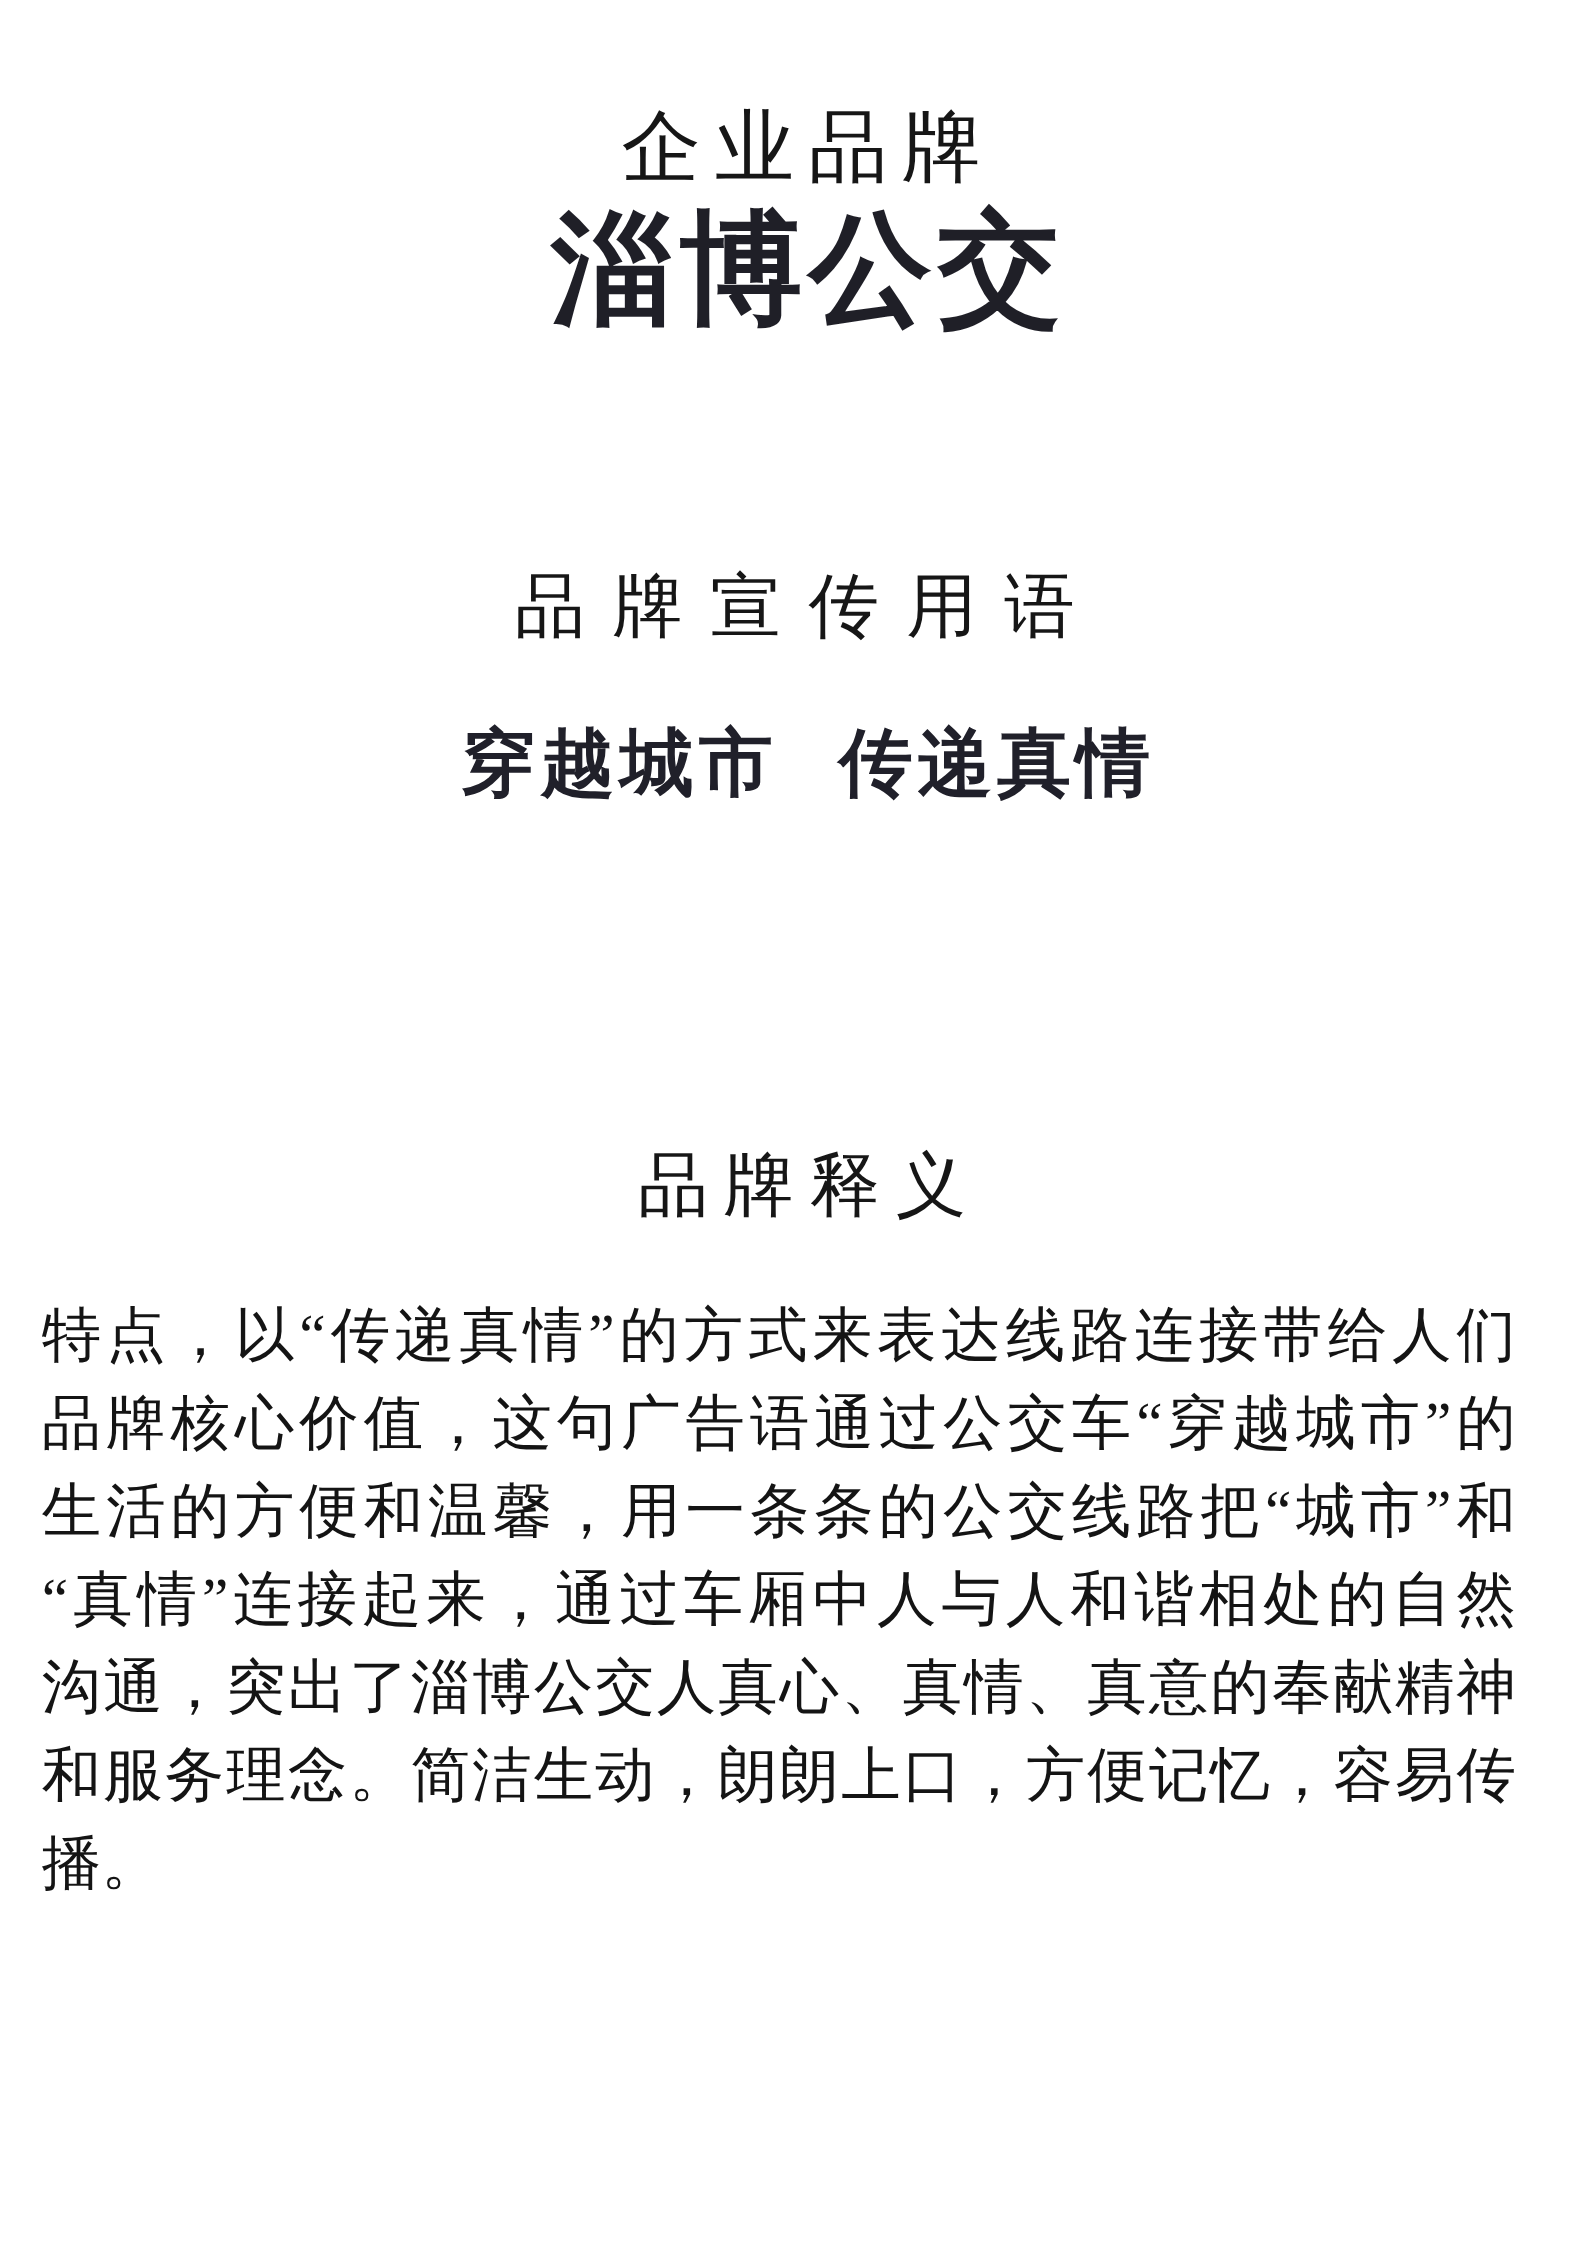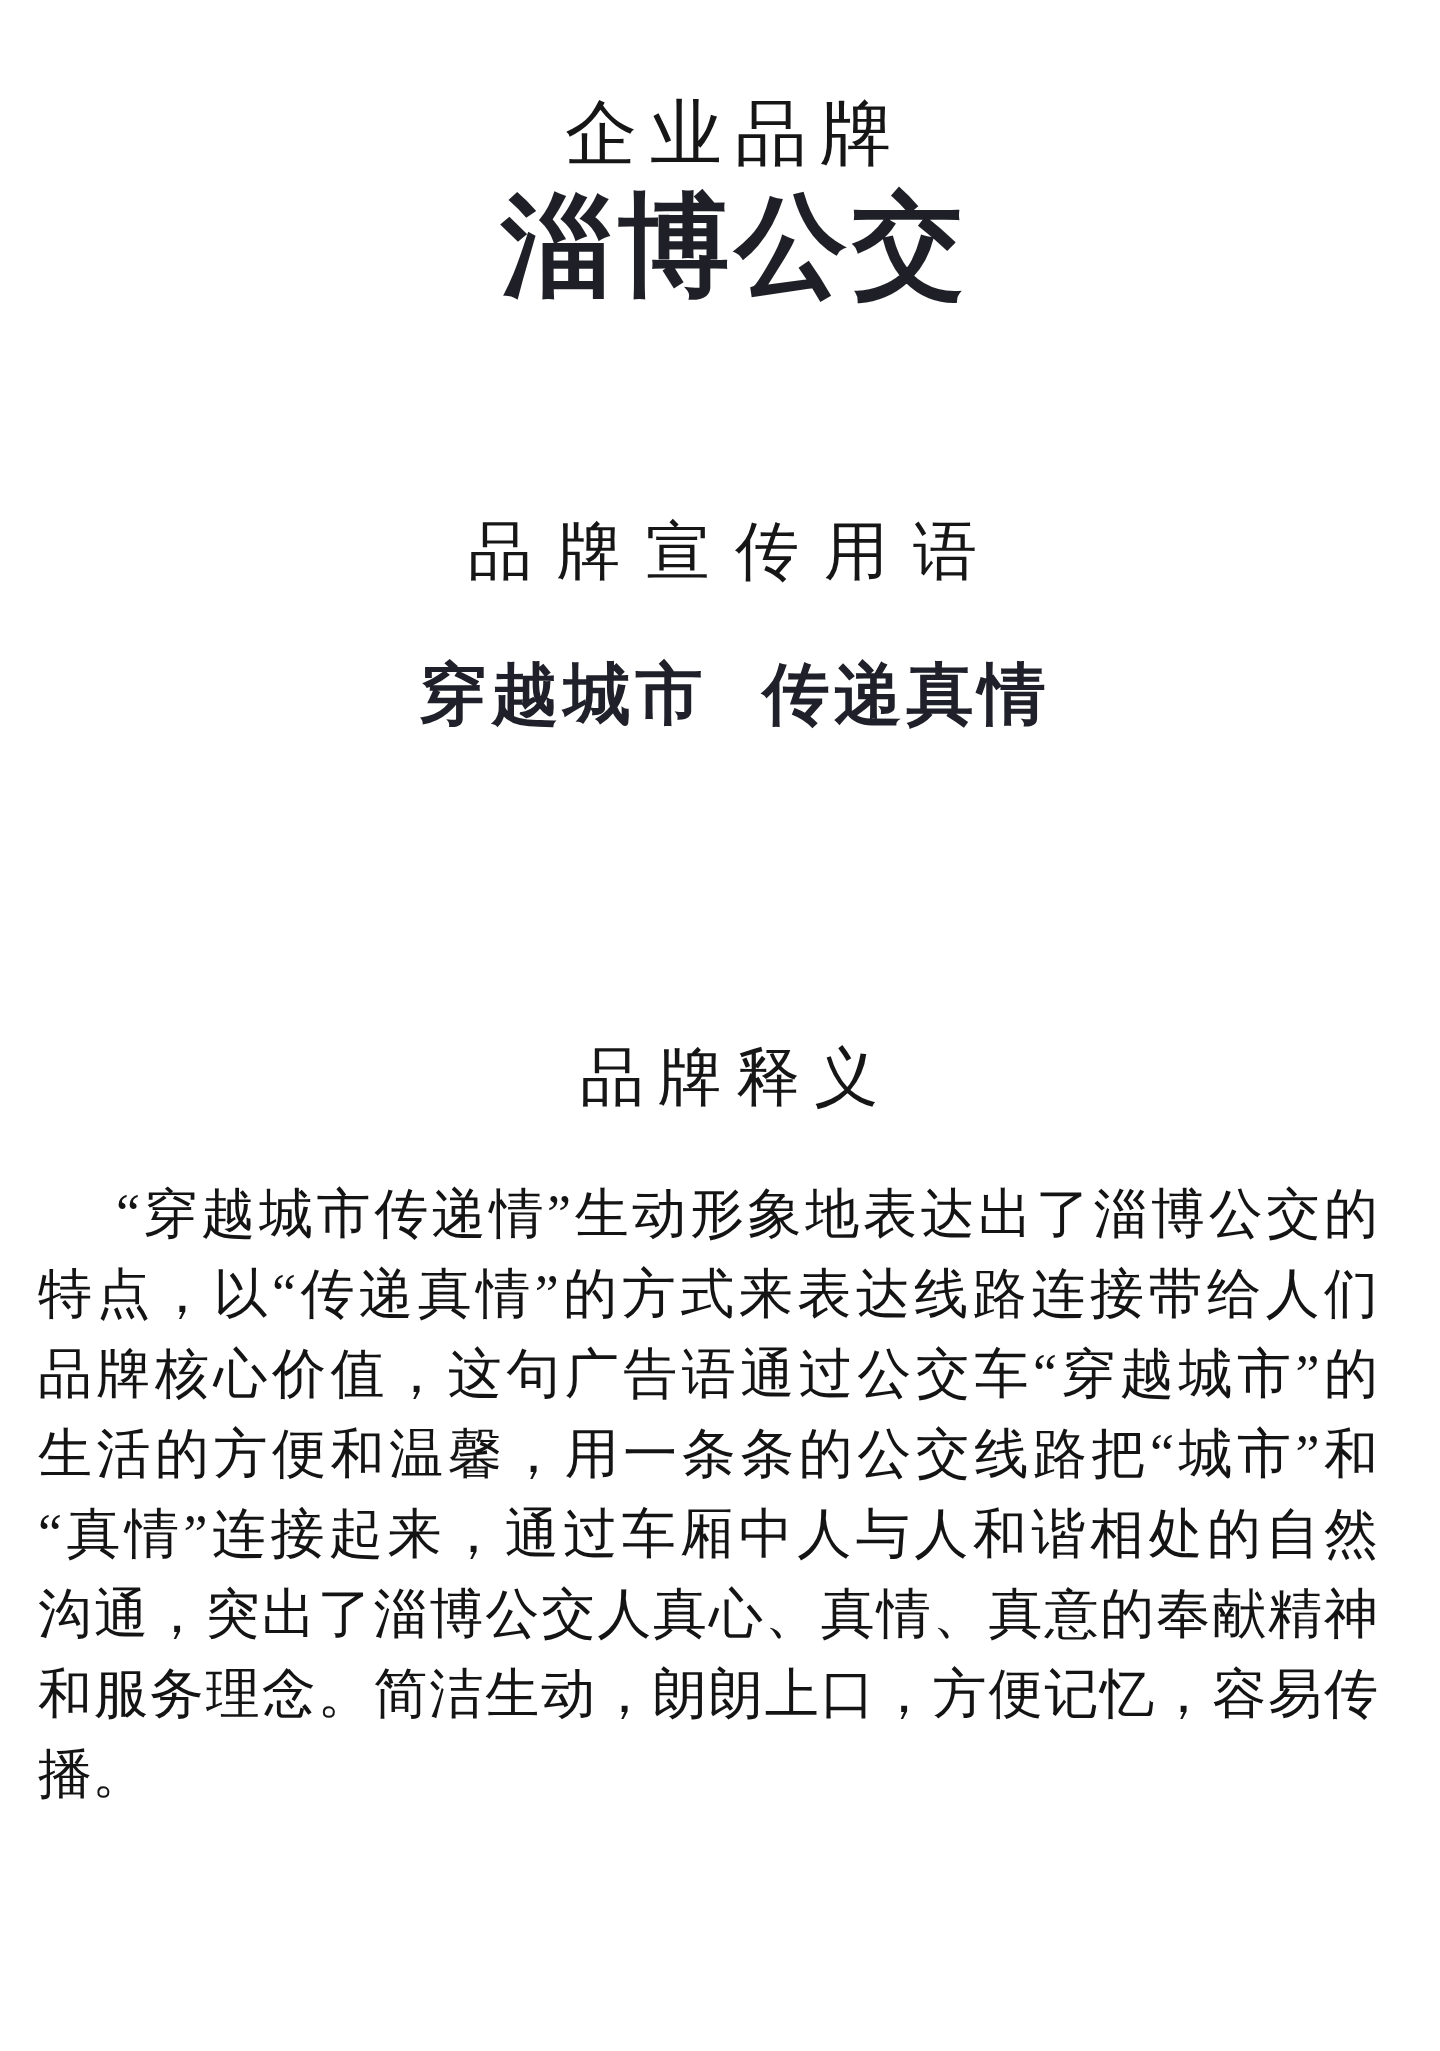--- a/index.html
+++ b/index.html
@@ -102,21 +102,20 @@
 
   <div class="slogan-heading centered">品牌宣传用语</div>
 
   <div class="slogan-line centered">
     <span class="part1">穿越城市</span><span class="part2">传递真情</span>
   </div>
 
   <div class="meaning-heading centered">品牌释义</div>
 
   <div class="paragraph">
-    <div class="pline first">“穿越城市传递情”生动形象地表达出了淄博公交的</div>
     <div class="pline">特点，以“传递真情”的方式来表达线路连接带给人们</div>
     <div class="pline">品牌核心价值，这句广告语通过公交车“穿越城市”的</div>
     <div class="pline">生活的方便和温馨，用一条条的公交线路把“城市”和</div>
     <div class="pline">“真情”连接起来，通过车厢中人与人和谐相处的自然</div>
     <div class="pline">沟通，突出了淄博公交人真心、真情、真意的奉献精神</div>
     <div class="pline">和服务理念。简洁生动，朗朗上口，方便记忆，容易传</div>
     <div class="pline last">播。</div>
   </div>
 
 </div>

